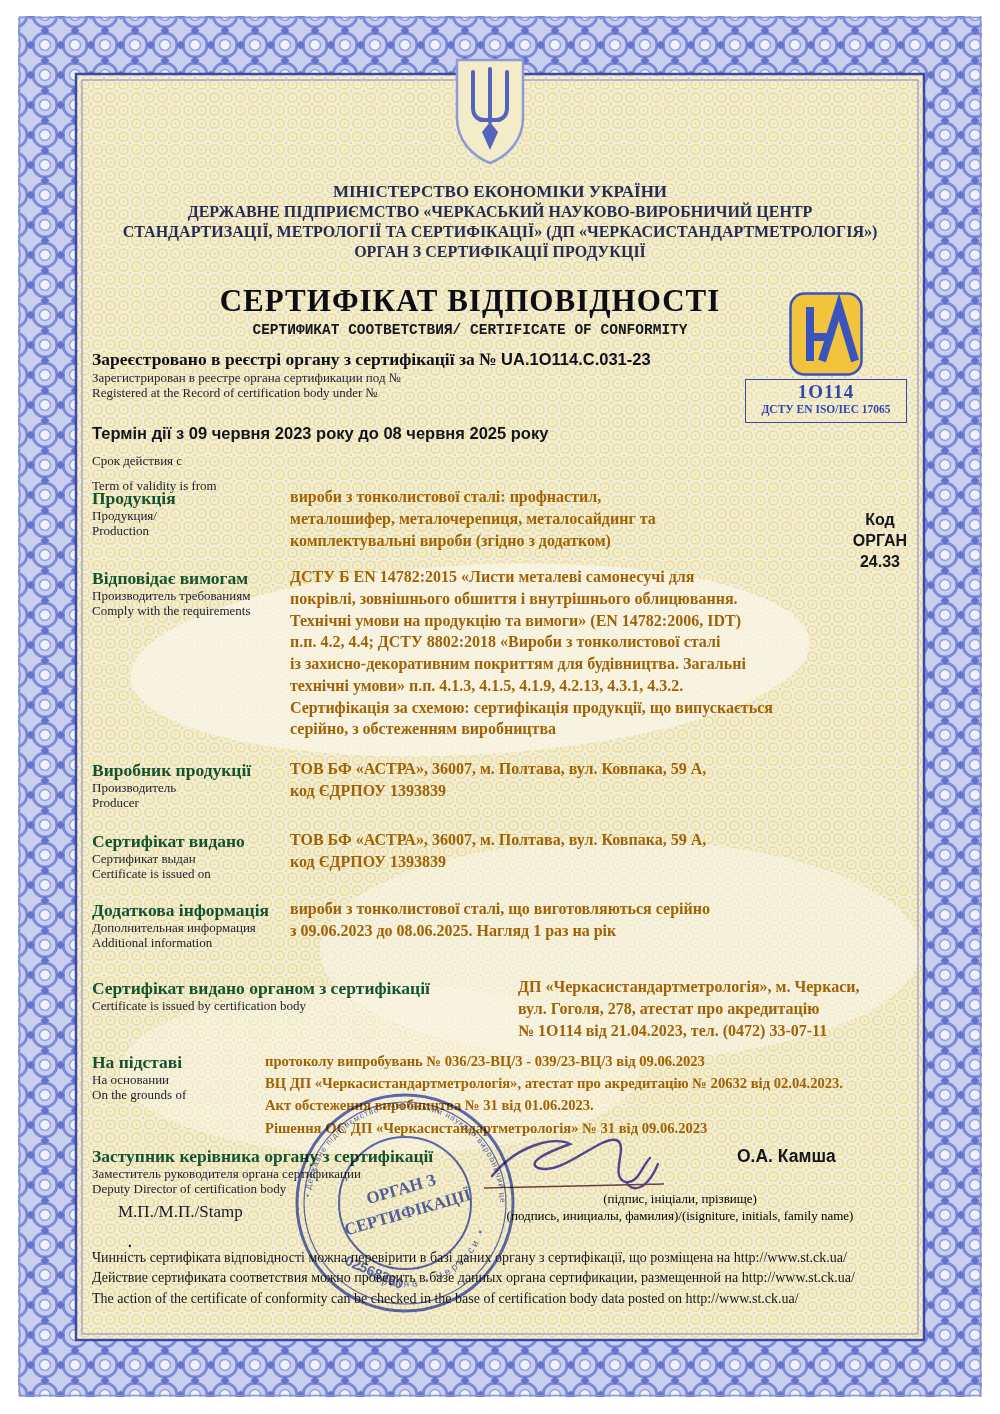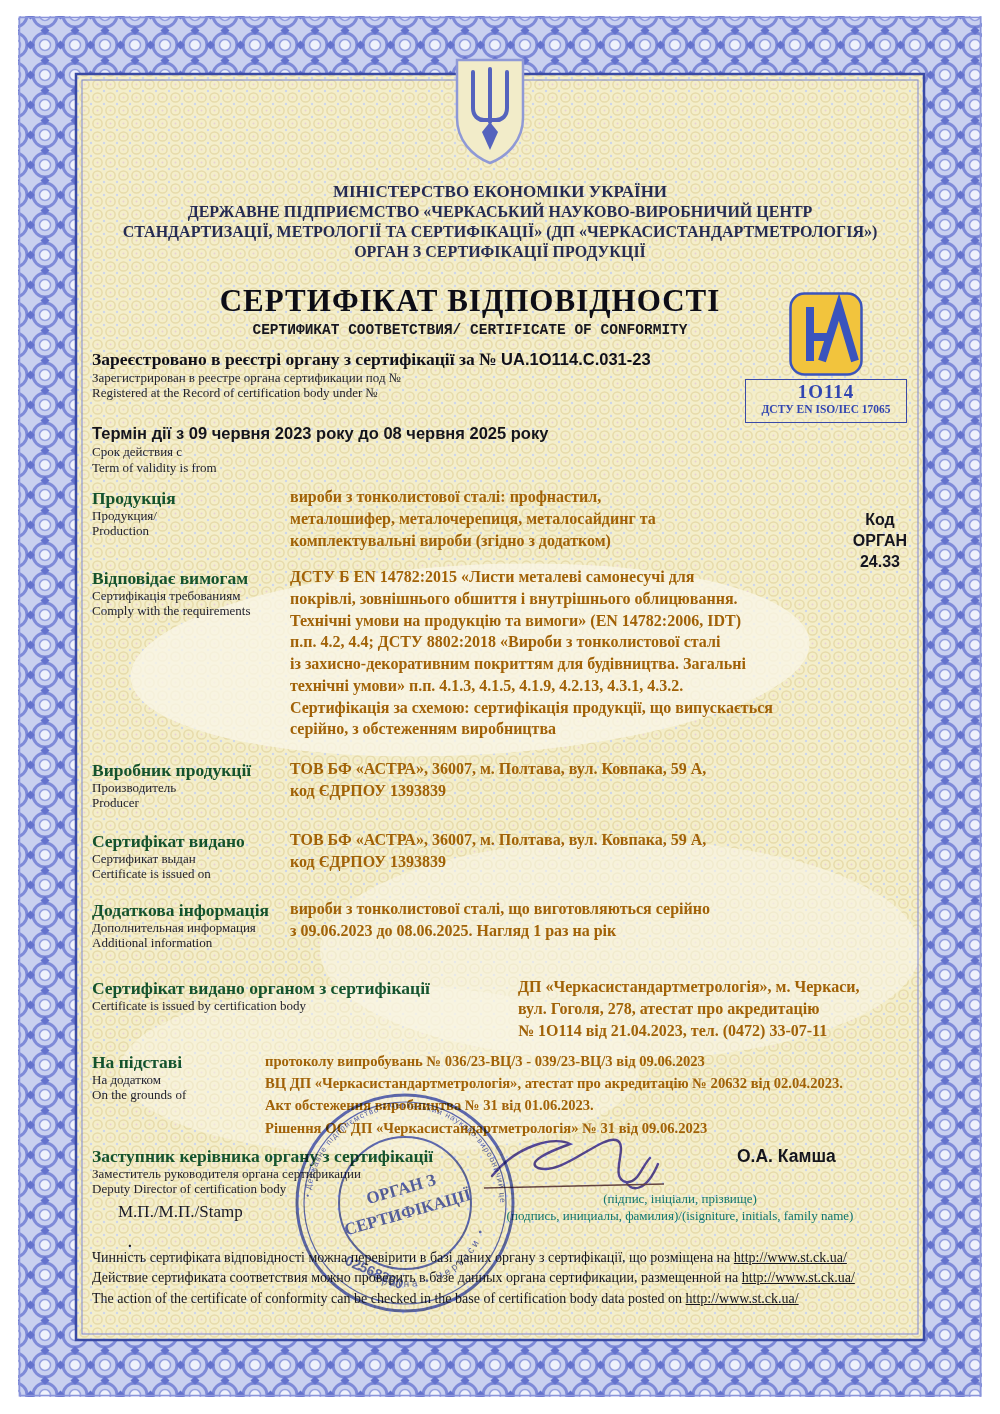--- a/index.html
+++ b/index.html
@@ -25,21 +25,21 @@
 
   .mark-badge{position:absolute;left:789px;top:292px;width:74px;height:84px;}
   .mark-box{position:absolute;left:745px;top:379px;width:160px;height:42px;
     border:1.5px solid #3a4aa8;text-align:center;color:#3246b2;
     background:rgba(244,238,202,0.35);}
   .mark-box .code{font-weight:bold;font-size:19px;letter-spacing:1px;line-height:1.1;margin-top:2px;}
   .mark-box .std{font-weight:bold;font-size:11.5px;line-height:1.1;}
 
   .validity{position:absolute;top:424px;left:92px;}
   .validity .main{font-family:"Liberation Sans",sans-serif;font-weight:bold;font-size:16.5px;color:#14141c;}
-  .validity .sub{margin-top:1px;}
+  .validity .sub{margin-top:10px;}
 
   .row{position:absolute;left:92px;right:80px;}
   .lab{position:absolute;left:0;top:2px;width:200px;}
   .lab-main{font-weight:bold;font-size:17.5px;color:#14532d;line-height:1.15;}
   .val{position:absolute;left:198px;top:0;right:86px;
     font-family:Liberation Serif, serif;font-weight:bold;font-size:16px;
     color:#a16207;line-height:1.36;white-space:pre-line;}
   .code-col{position:absolute;right:0;top:0;width:80px;text-align:center;
     font-family:"Liberation Sans",sans-serif;font-weight:bold;font-size:16px;line-height:1.3;margin-top:24px;}
 
@@ -47,25 +47,25 @@
   .row-issuedby .val{left:426px;right:0;}
   .row-grounds .lab{width:170px;}
   .row-grounds .val{left:173px;right:-14px;font-size:14.6px;line-height:1.52;}
 
   .sig-label{position:absolute;top:1146px;left:92px;width:420px;}
   .mp{position:absolute;top:1202px;left:118px;font-size:17px;color:#1a1a26;}
   .mp-dot{position:absolute;top:1234px;left:128px;font-weight:bold;font-size:15px;}
   .sig-name{position:absolute;top:1146px;left:737px;
     font-family:"Liberation Sans",sans-serif;font-weight:bold;font-size:17.5px;color:#14141c;}
   .sig-captions{position:absolute;top:1191px;left:430px;width:500px;text-align:center;
-    font-size:13px;color:#0f766e;line-height:1.3;}
+    font-size:13px;color:#000000;line-height:1.3;}
 
   .footer{position:absolute;top:1248px;left:92px;width:834px;
     font-size:14px;color:#15151d;line-height:1.45;}
-  .footer .url{text-decoration:underline;}
+  .footer .url{}
 
   .stamp{position:absolute;left:288px;top:1086px;width:234px;height:234px;
     opacity:0.85;mix-blend-mode:multiply;pointer-events:none;}
   .signature{position:absolute;left:478px;top:1126px;width:210px;height:76px;
     mix-blend-mode:multiply;pointer-events:none;}
 </style>
 </head>
 <body>
 
 <div class="page">
@@ -160,21 +160,21 @@
     <div class="code-col">
       <div>Код</div>
       <div>ОРГАН</div>
       <div>24.33</div>
     </div>
   </div>
 
   <div class="row" style="top:566px;">
     <div class="lab">
       <div class="lab-main">Відповідає вимогам</div>
-      <div class="sub">Сертифікація требованиям</div>
+      <div class="sub">Производитель требованиям</div>
       <div class="sub">Comply with the requirements</div>
     </div>
     <div class="val">ДСТУ Б EN 14782:2015 «Листи металеві самонесучі для
 покрівлі, зовнішнього обшиття і внутрішнього облицювання.
 Технічні умови на продукцію та вимоги» (EN 14782:2006, IDT)
 п.п. 4.2, 4.4; ДСТУ 8802:2018 «Вироби з тонколистової сталі
 із захисно-декоративним покриттям для будівництва. Загальні
 технічні умови» п.п. 4.1.3, 4.1.5, 4.1.9, 4.2.13, 4.3.1, 4.3.2.
 Сертифікація за схемою: сертифікація продукції, що випускається
 серійно, з обстеженням виробництва</div>
@@ -216,21 +216,21 @@
       <div class="sub">Certificate is issued by certification body</div>
     </div>
     <div class="val">ДП «Черкасистандартметрологія», м. Черкаси,
 вул. Гоголя, 278, атестат про акредитацію
 № 1О114 від 21.04.2023, тел. (0472) 33-07-11</div>
   </div>
 
   <div class="row row-grounds" style="top:1050px;">
     <div class="lab">
       <div class="lab-main">На підставі</div>
-      <div class="sub">На додатком</div>
+      <div class="sub">На основании</div>
       <div class="sub">On the grounds of</div>
     </div>
     <div class="val">протоколу випробувань № 036/23-ВЦ/3 - 039/23-ВЦ/3 від 09.06.2023
 ВЦ ДП «Черкасистандартметрологія», атестат про акредитацію № 20632 від 02.04.2023.
 Акт обстеження виробництва № 31 від 01.06.2023.
 Рішення ОС ДП «Черкасистандартметрологія» № 31 від 09.06.2023</div>
   </div>
 
   <div class="sig-label">
     <div class="lab-main">Заступник керівника органу з сертифікації</div>

